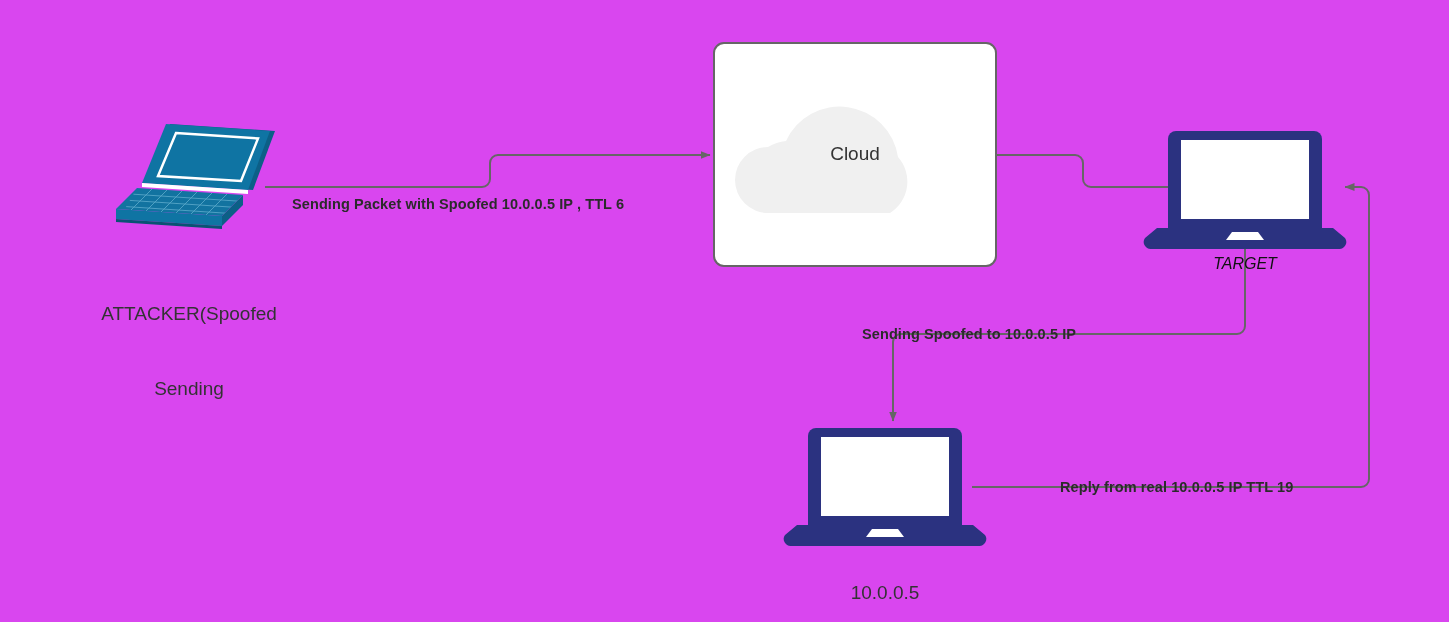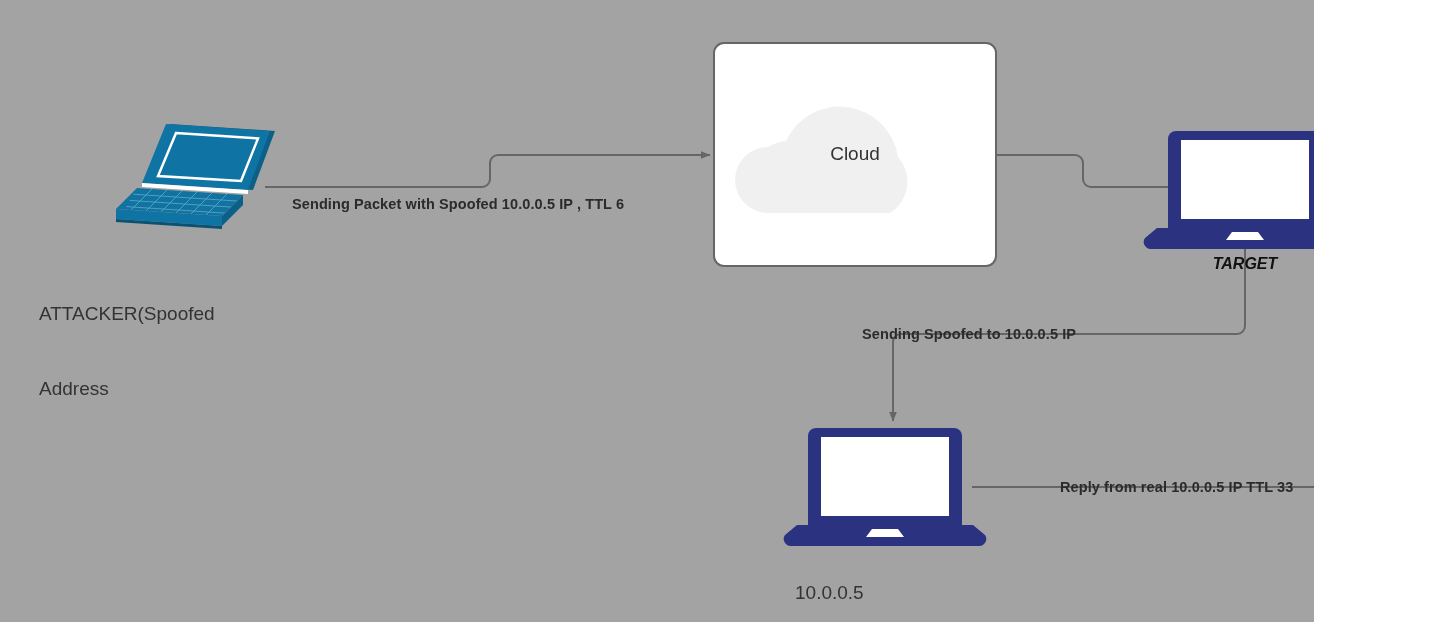--- a/index.html
+++ b/index.html
@@ -5,23 +5,23 @@
   html, body {
     margin: 0;
     padding: 0;
     background: #ffffff;
   }
   body {
     font-family: "Liberation Sans", sans-serif;
   }
   #canvas {
     position: relative;
-    width: 1314px;
+    width: 1449px;
     height: 622px;
-    background: #a3a3a3;
+    background: #d946ef;
     overflow: hidden;
   }
   svg.layer {
     position: absolute;
     left: 0;
     top: 0;
     width: 1449px;
     height: 622px;
   }
   .lbl {
@@ -31,26 +31,26 @@
   }
   .lbl-bold {
     font-weight: bold;
     font-size: 14.5px;
     color: #2b2b2b;
     letter-spacing: 0.1px;
   }
   .lbl-node {
     font-size: 19px;
     color: #333333;
-    text-align: left;
+    text-align: center;
     line-height: 25px;
   }
   .lbl-target {
     font-size: 16px;
-    font-weight: bold;
+    font-weight: normal;
     font-style: italic;
     color: #111111;
     text-align: center;
   }
   .lbl-cloud {
     font-size: 19px;
     color: #333333;
     text-align: center;
   }
 </style>
@@ -129,26 +129,26 @@
 
     <path d="M1245,249 V326 a8,8 0 0 1 -8,8 H901 a8,8 0 0 0 -8,8 V421" fill="none" stroke="#666666" stroke-width="2" marker-end="url(#ah)"></path>
 
     <path d="M972,487 H1361 a8,8 0 0 0 8,-8 V195 a8,8 0 0 0 -8,-8 H1345" fill="none" stroke="#666666" stroke-width="2" marker-end="url(#ah)"></path>
   </svg>
 
   <div class="lbl lbl-cloud" style="left:714px; top:143px; width:282px;">Cloud</div>
 
   <div class="lbl lbl-node" style="left:39px; top:251px; width:300px;">
     <div>ATTACKER(Spoofed</div>
-    <div>Address</div>
+    <div>Sending</div>
   </div>
 
   <div class="lbl lbl-target" style="left:1155px; top:255px; width:180px;">TARGET</div>
 
   <div class="lbl lbl-node" style="left:795px; top:580px; width:180px;">10.0.0.5</div>
 
   <div class="lbl lbl-bold" style="left:292px; top:196px;">Sending Packet with Spoofed 10.0.0.5 IP , TTL 6</div>
 
   <div class="lbl lbl-bold" style="left:862px; top:326px;">Sending Spoofed to 10.0.0.5 IP</div>
 
-  <div class="lbl lbl-bold" style="left:1060px; top:479px;">Reply from real 10.0.0.5 IP TTL 33</div>
+  <div class="lbl lbl-bold" style="left:1060px; top:479px;">Reply from real 10.0.0.5 IP TTL 19</div>
 
 </div>
 
 </body></html>

